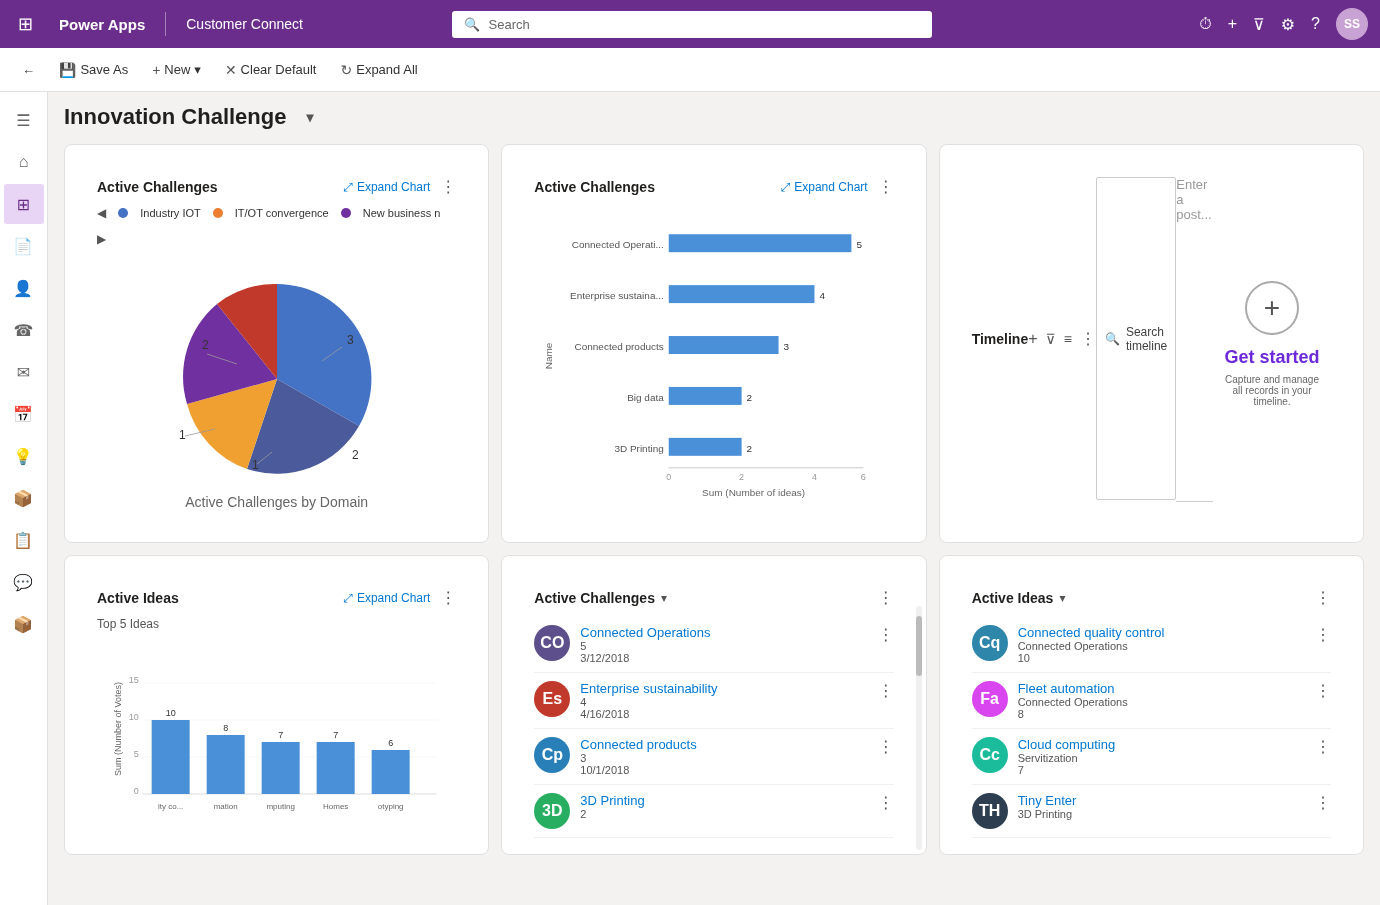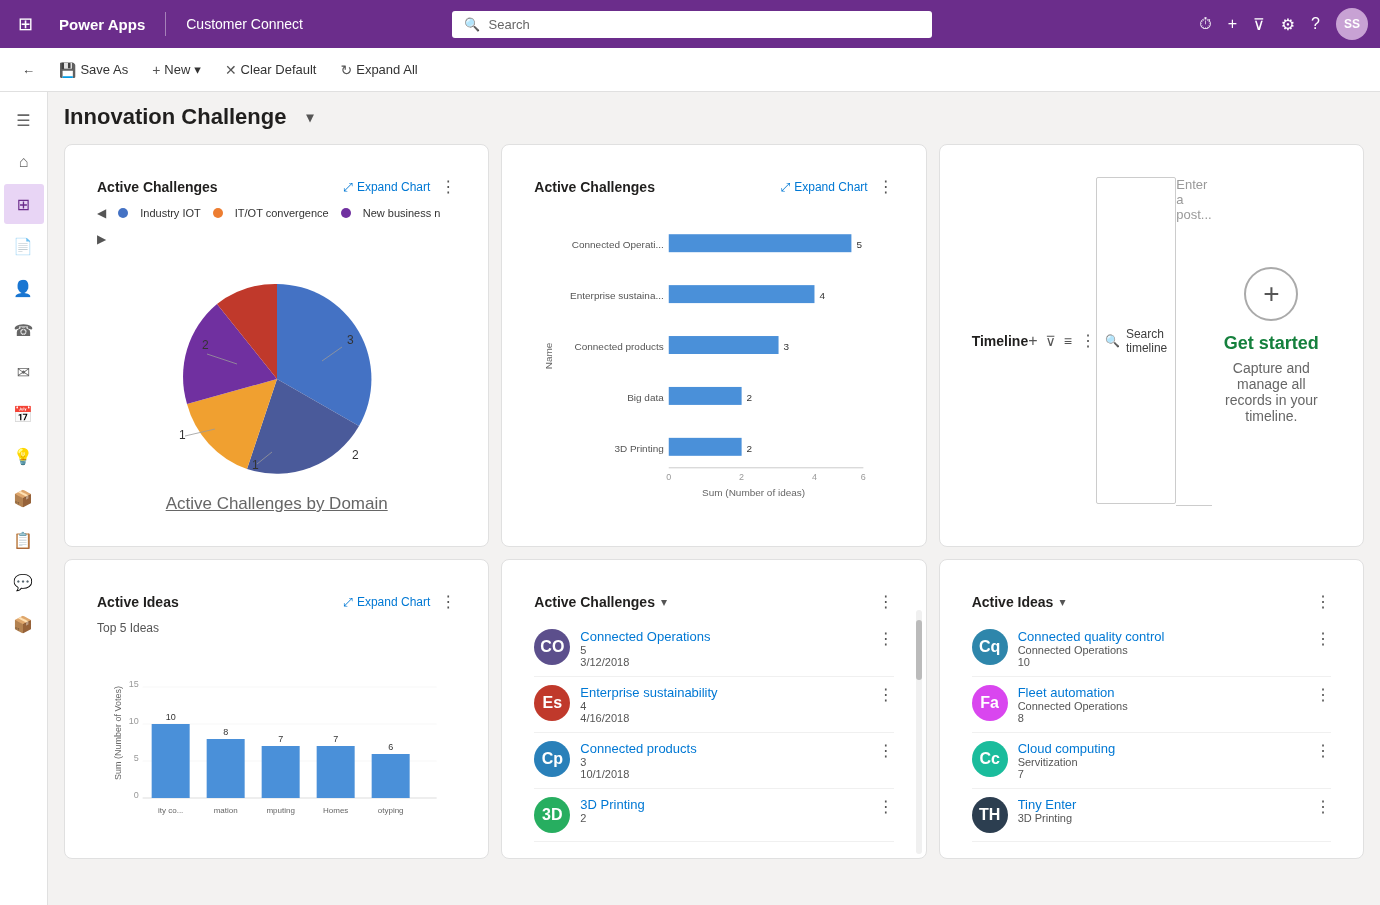--- a/index.html
+++ b/index.html
@@ -119,22 +119,22 @@
     .timeline-actions { display: flex; align-items: center; gap: 8px; }
     .timeline-get-started {
       display: flex; flex-direction: column; align-items: center; justify-content: center;
       padding: 30px 10px; color: #555; text-align: center;
     }
     .timeline-plus-circle {
       width: 54px; height: 54px; border-radius: 50%; border: 2px solid #aaa;
       display: flex; align-items: center; justify-content: center;
       font-size: 28px; color: #555; margin-bottom: 12px;
     }
-    .timeline-get-started-title { font-size: 18px; font-weight: 600; color: #15803d; margin-bottom: 6px; text-align: center; }
-    .timeline-get-started-sub { font-size: 14px; color: #666; }
+    .timeline-get-started-title { font-size: 18px; font-weight: 600; color: #6d28d9; margin-bottom: 6px; text-align: center; }
+    .timeline-get-started-sub { font-size: 10px; color: #666; }
 
     
     .list-card-row {
       display: flex; align-items: flex-start; gap: 10px; padding: 8px 0;
       border-bottom: 1px solid #f0f0f0;
     }
     .list-avatar {
       width: 36px; height: 36px; border-radius: 50%;
       display: flex; align-items: center; justify-content: center;
       font-size: 16px; font-weight: 600; color: white; flex-shrink: 0;
@@ -268,21 +268,21 @@
             <text x="65" y="95" font-size="12" fill="#333">2</text>
             <text x="42" y="185" font-size="12" fill="#333">1</text>
             <text x="115" y="215" font-size="12" fill="#333">1</text>
             <text x="215" y="205" font-size="12" fill="#333">2</text>
 
             <line x1="205" y1="93" x2="185" y2="107" stroke="#999" stroke-width="0.8"></line>
             <line x1="70" y1="100" x2="100" y2="110" stroke="#999" stroke-width="0.8"></line>
             <line x1="48" y1="182" x2="78" y2="175" stroke="#999" stroke-width="0.8"></line>
             <line x1="120" y1="210" x2="135" y2="198" stroke="#999" stroke-width="0.8"></line>
           </svg>
-          <div style="font-size:17px; color:#666;text-decoration:underline;">Active Challenges by Domain</div>
+          <div style="font-size:14px; color:#666;">Active Challenges by Domain</div>
         </div>
       </div>
 
       <div class="card">
         <div class="card-header">
           <span class="card-title">Active Challenges</span>
           <div class="card-actions">
             <button class="expand-chart-btn">
               <span>⤢</span>
               <span>Expand Chart</span>

